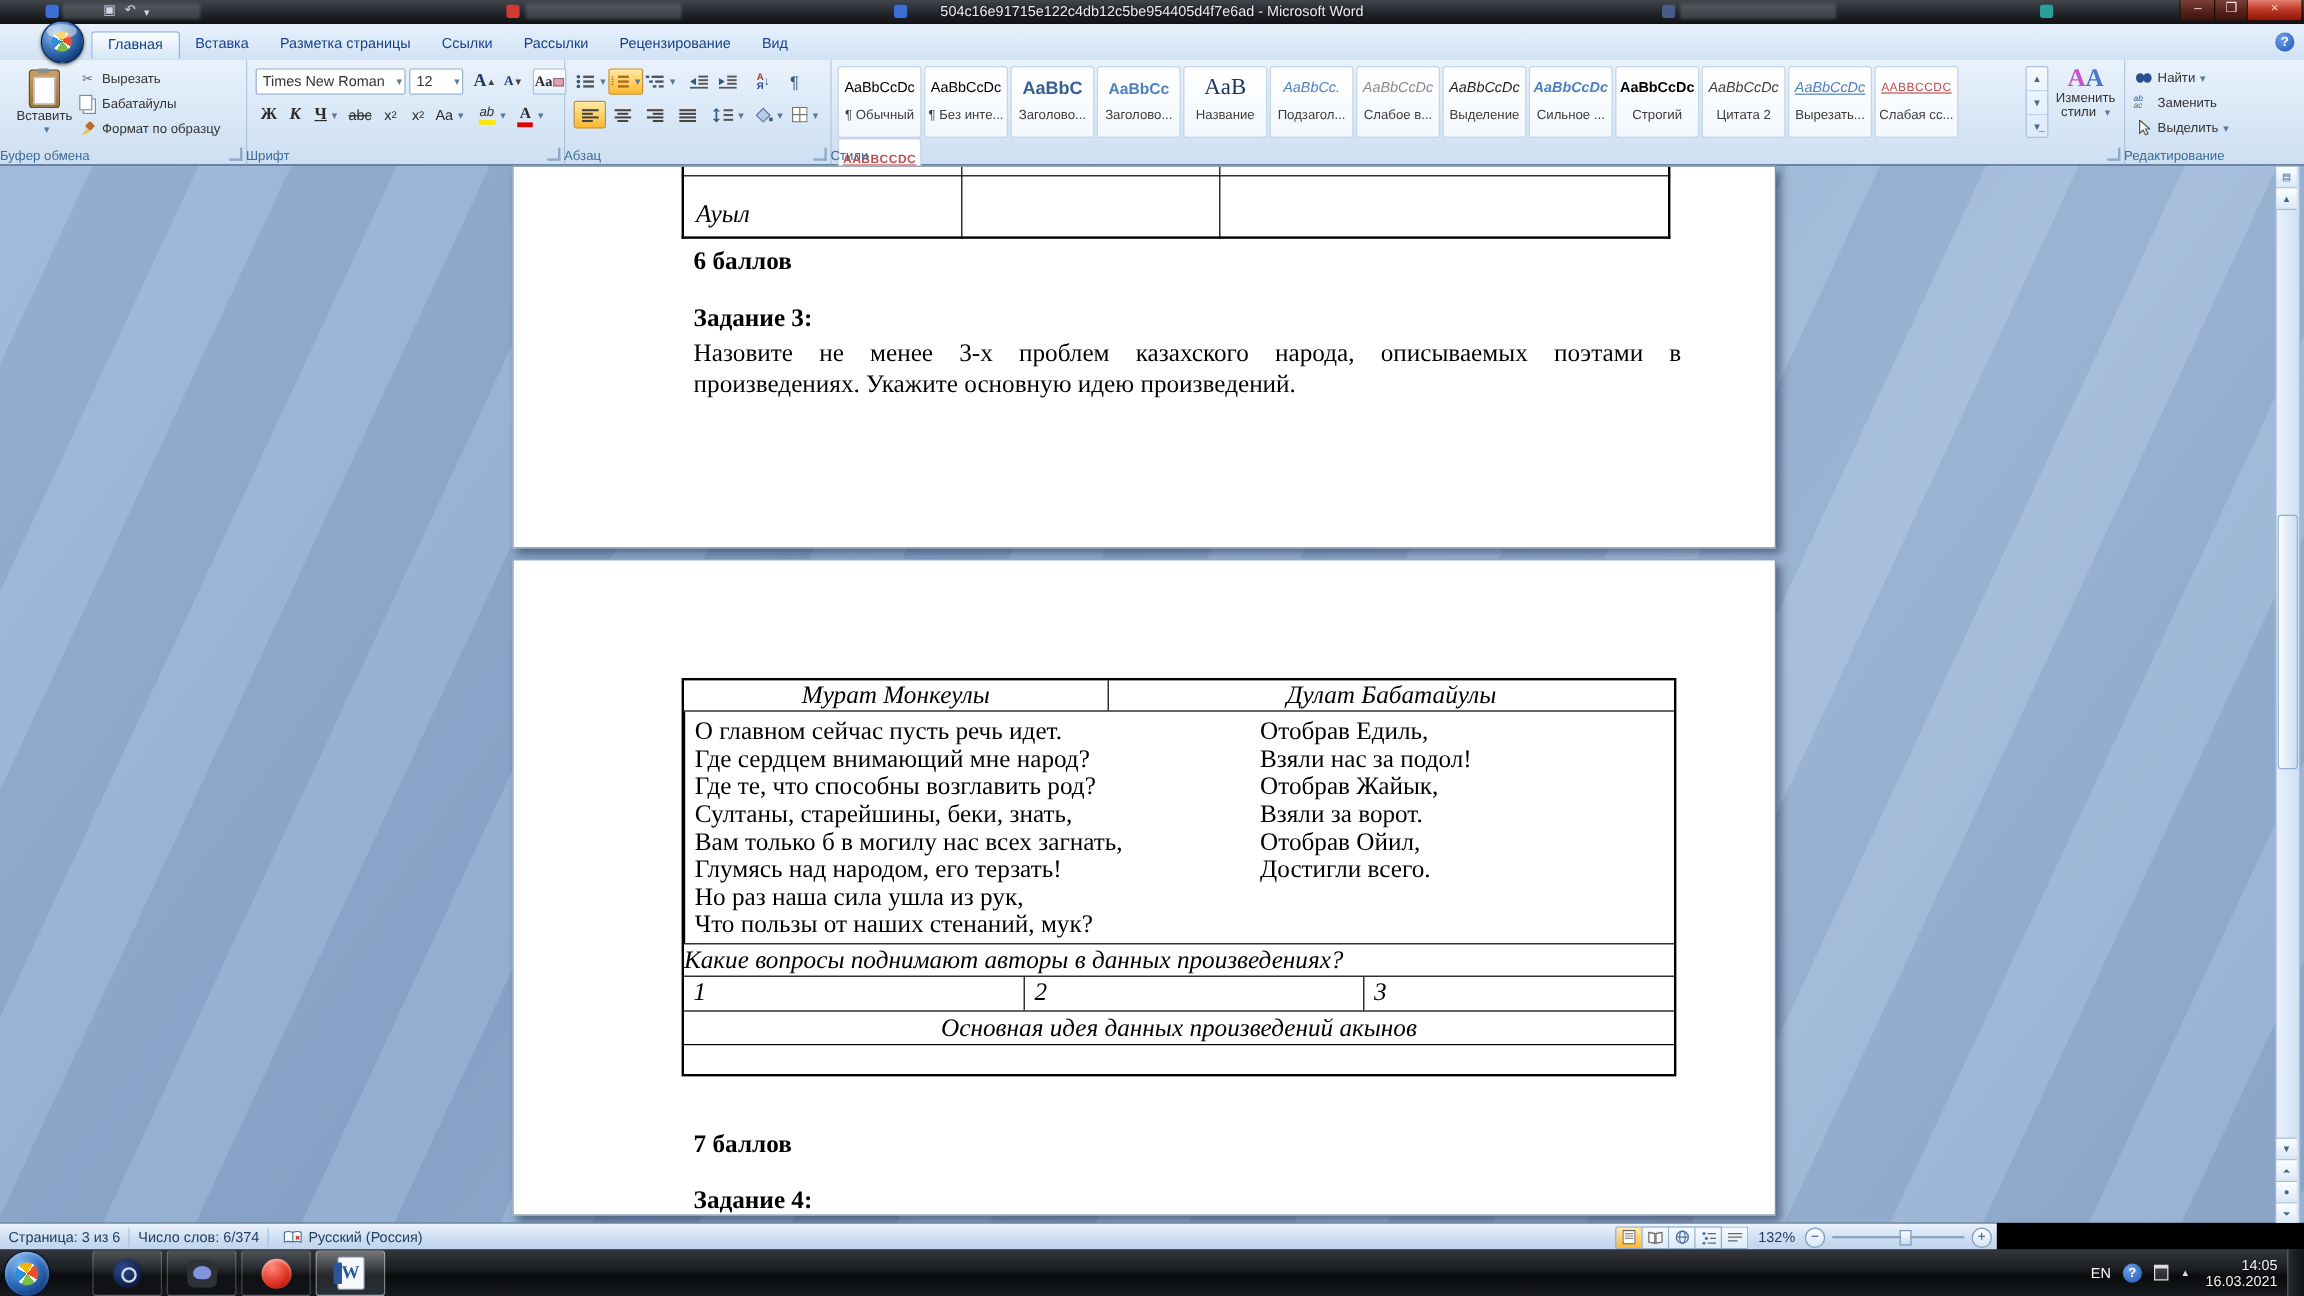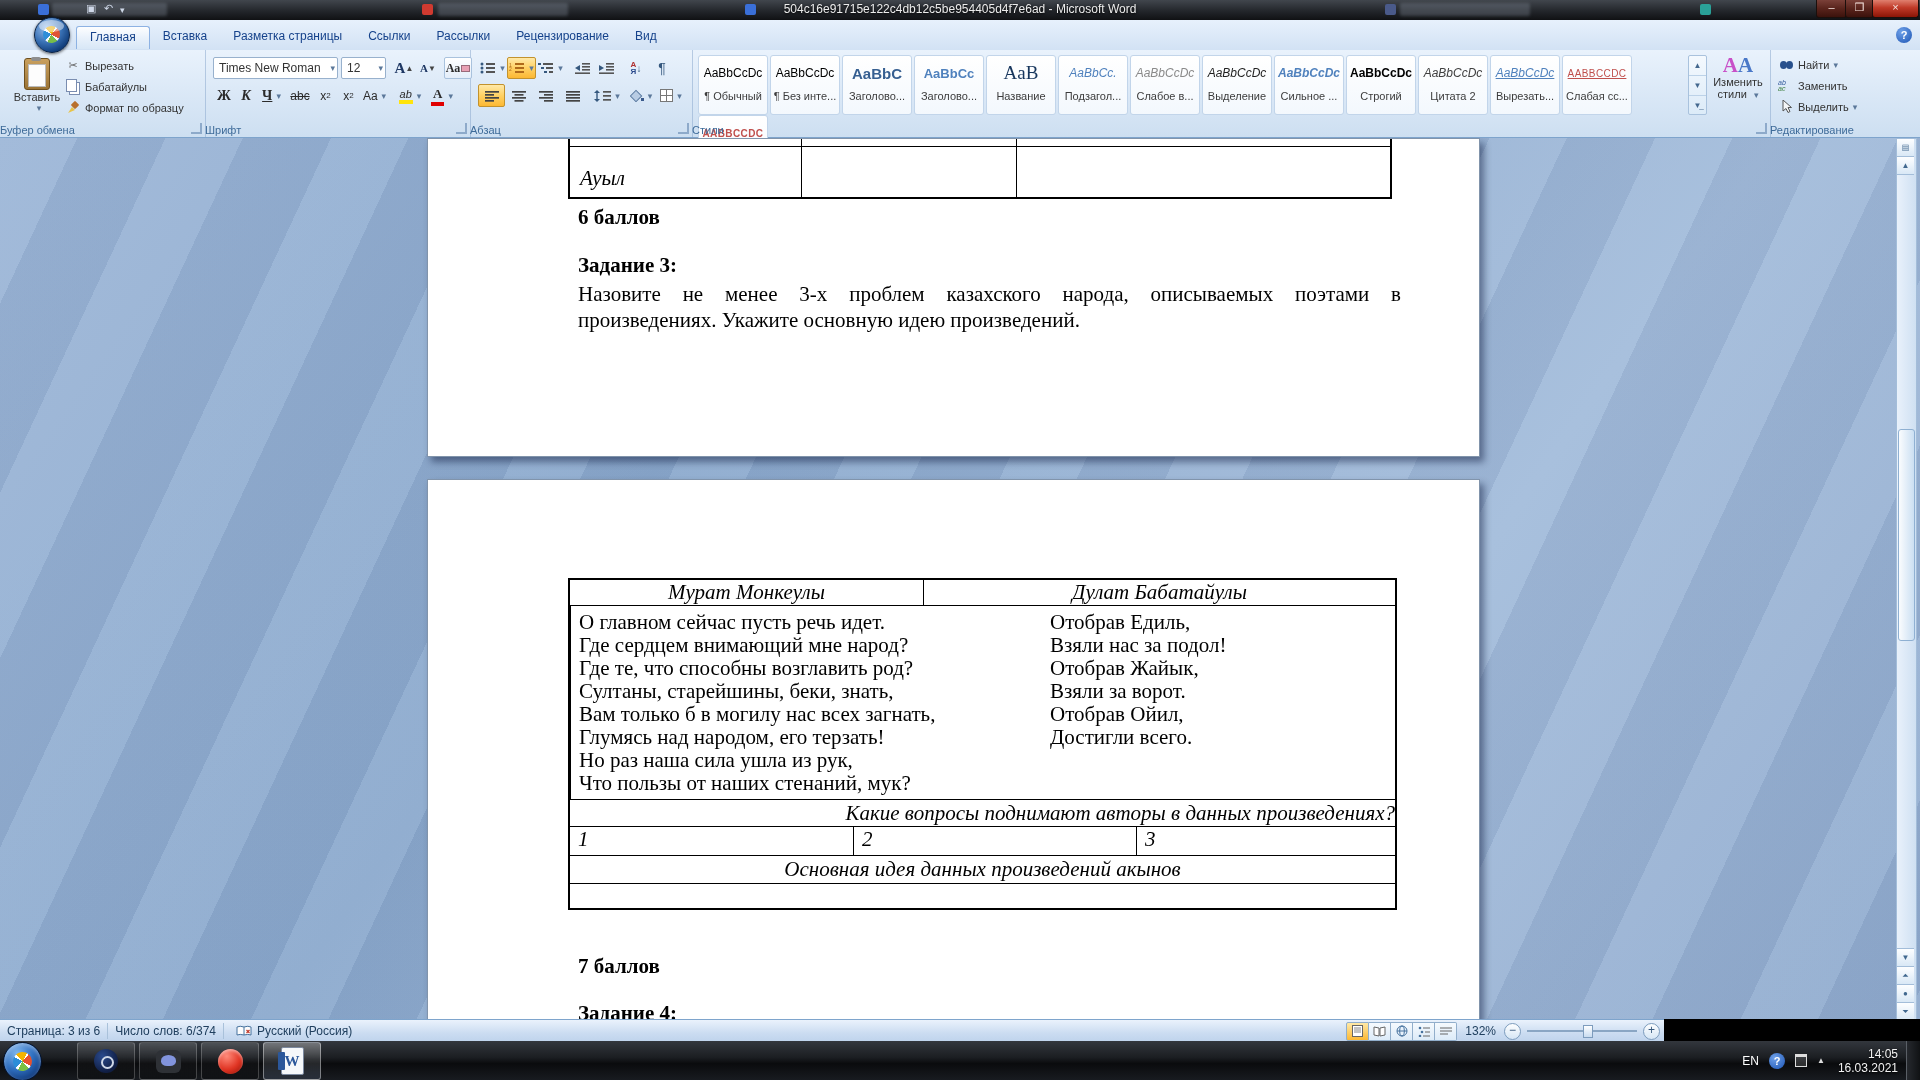--- a/index.html
+++ b/index.html
@@ -531,21 +531,21 @@
     <div class="docline" style="left:140px;top:58px;width:824px;height:2px"></div>
     <div class="serif ital abs" style="left:152px;top:27px">Ауыл</div>
     <div class="serif bold abs" style="left:150px;top:66px">6 баллов</div>
     <div class="serif bold abs" style="left:150px;top:114px">Задание 3:</div>
     <div class="serif abs" style="left:150px;top:142px;width:823px;line-height:26px">
       <div class="jline">Назовите не менее 3-х проблем казахского народа, описываемых поэтами в</div>
       <div>произведениях. Укажите основную идею произведений.</div>
     </div>
   </div>
 
-  <div class="page" style="top:341px;height:545px">
+  <div class="page" style="top:328px;height:545px">
     <div id="t2">
       <div class="t2row" style="height:25px">
         <div class="t2cell ital" style="width:353px;text-align:center">Мурат Монкеулы</div>
         <div class="t2cell ital cl" style="flex:1;text-align:center">Дулат Бабатайулы</div>
       </div>
       <div class="t2row" style="height:193px">
         <div class="t2cell cl" style="flex:1;padding-top:5px">
           <div class="tline">О главном сейчас пусть речь идет.</div>
           <div class="tline">Где сердцем внимающий мне народ?</div>
           <div class="tline">Где те, что способны возглавить род?</div>
@@ -557,21 +557,21 @@
         </div>
         <div class="t2cell" style="width:353px;padding-top:5px">
           <div class="tline">Отобрав Едиль,</div>
           <div class="tline">Взяли нас за подол!</div>
           <div class="tline">Отобрав Жайык,</div>
           <div class="tline">Взяли за ворот.</div>
           <div class="tline">Отобрав Ойил,</div>
           <div class="tline">Достигли всего.</div>
         </div>
       </div>
-      <div class="t2row ital" style="height:26px;align-items:center;justify-content:flex-end">
+      <div class="t2row ital" style="height:26px;align-items:center;justify-content:flex-start">
         <span>Какие вопросы поднимают авторы в данных произведениях?</span>
       </div>
       <div class="t2row ital" style="height:28px">
         <div class="t2cell" style="width:283px">1</div>
         <div class="t2cell cl" style="width:283px">2</div>
         <div class="t2cell cl" style="flex:1">3</div>
       </div>
       <div class="t2row ital" style="height:27px;align-items:center;justify-content:center">
         <span>Основная идея данных произведений акынов</span>
       </div>

